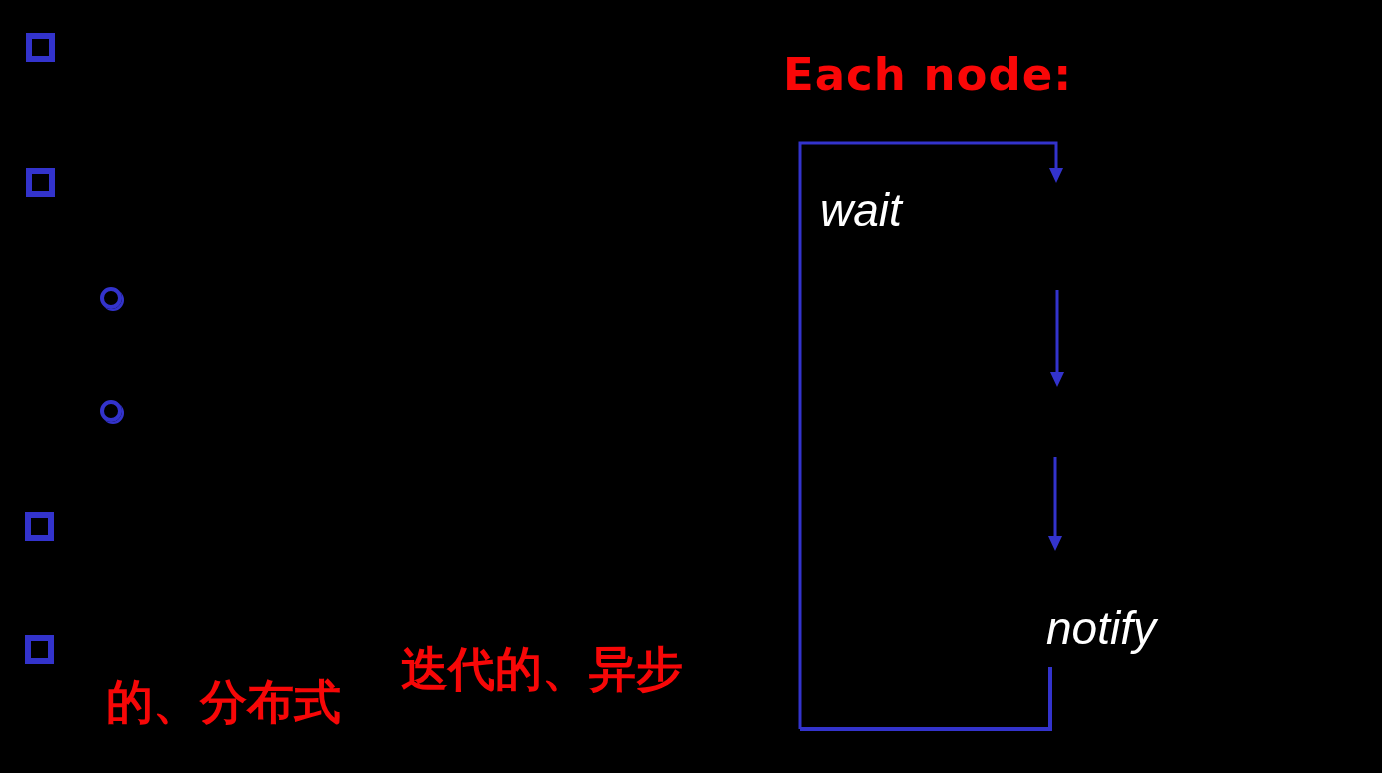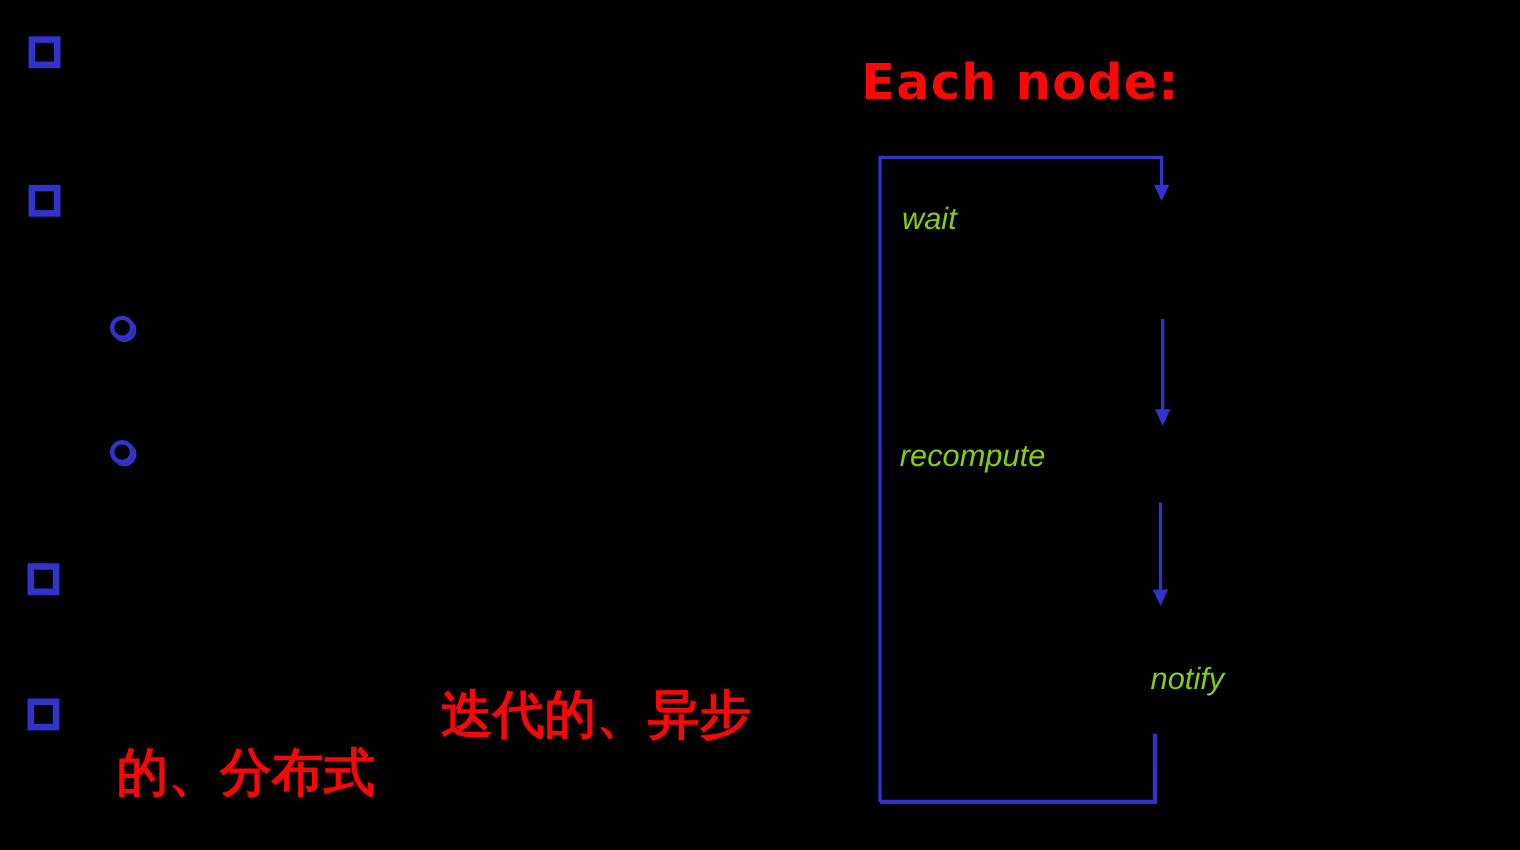--- a/index.html
+++ b/index.html
@@ -41,39 +41,39 @@
     font-weight:bold;
     font-size:45px;
     letter-spacing:1px;
     white-space:nowrap;
   }
   
   .flow-svg{position:absolute;left:0;top:0;width:1382px;height:773px;}
   
   .step{
     position:absolute;
-    color:#84cc16;
+    color:#ffffff;
     font-family:"Liberation Sans", sans-serif;
     font-style:italic;
-    font-size:28px;
+    font-size:46px;
     white-space:nowrap;
   }
   .step-wait{left:820px;top:183px;}
   .step-recompute{left:818px;top:399px;}
   .step-notify{left:1002px;top:601px;margin-left:44px;}
   
   .cn{
     position:absolute;
     color:#f70707;
     font-family:"Liberation Serif", serif;
     font-weight:bold;
     font-size:47px;
     white-space:nowrap;
   }
-  .cn1{left:401px;top:618px;}
+  .cn1{left:401px;top:638px;}
   .cn2{left:82px;top:671px;margin-left:24px;}
 </style>
 </head>
 <body>
 
 <div class="slide">
 
   <div class="sq sq1"></div>
   <div class="sq sq2"></div>
   <div class="ci ci1"></div>
@@ -91,19 +91,18 @@
     <line x1="1057" y1="290" x2="1057" y2="373" stroke="#3333cc" stroke-width="3"></line>
     <polygon points="1050,372 1064,372 1057,387" fill="#3333cc"></polygon>
 
     <line x1="1055" y1="457" x2="1055" y2="537" stroke="#3333cc" stroke-width="3"></line>
     <polygon points="1048,536 1062,536 1055,551" fill="#3333cc"></polygon>
 
     <path d="M 1050 667 L 1050 729 L 800 729" fill="none" stroke="#3333cc" stroke-width="4"></path>
   </svg>
 
   <div class="step step-wait">wait</div>
-  <div class="step step-recompute">recompute</div>
   <div class="step step-notify">notify</div>
 
   <div class="cn cn1">迭代的、异步</div>
   <div class="cn cn2">的、分布式</div>
 
 </div>
 
 </body></html>

